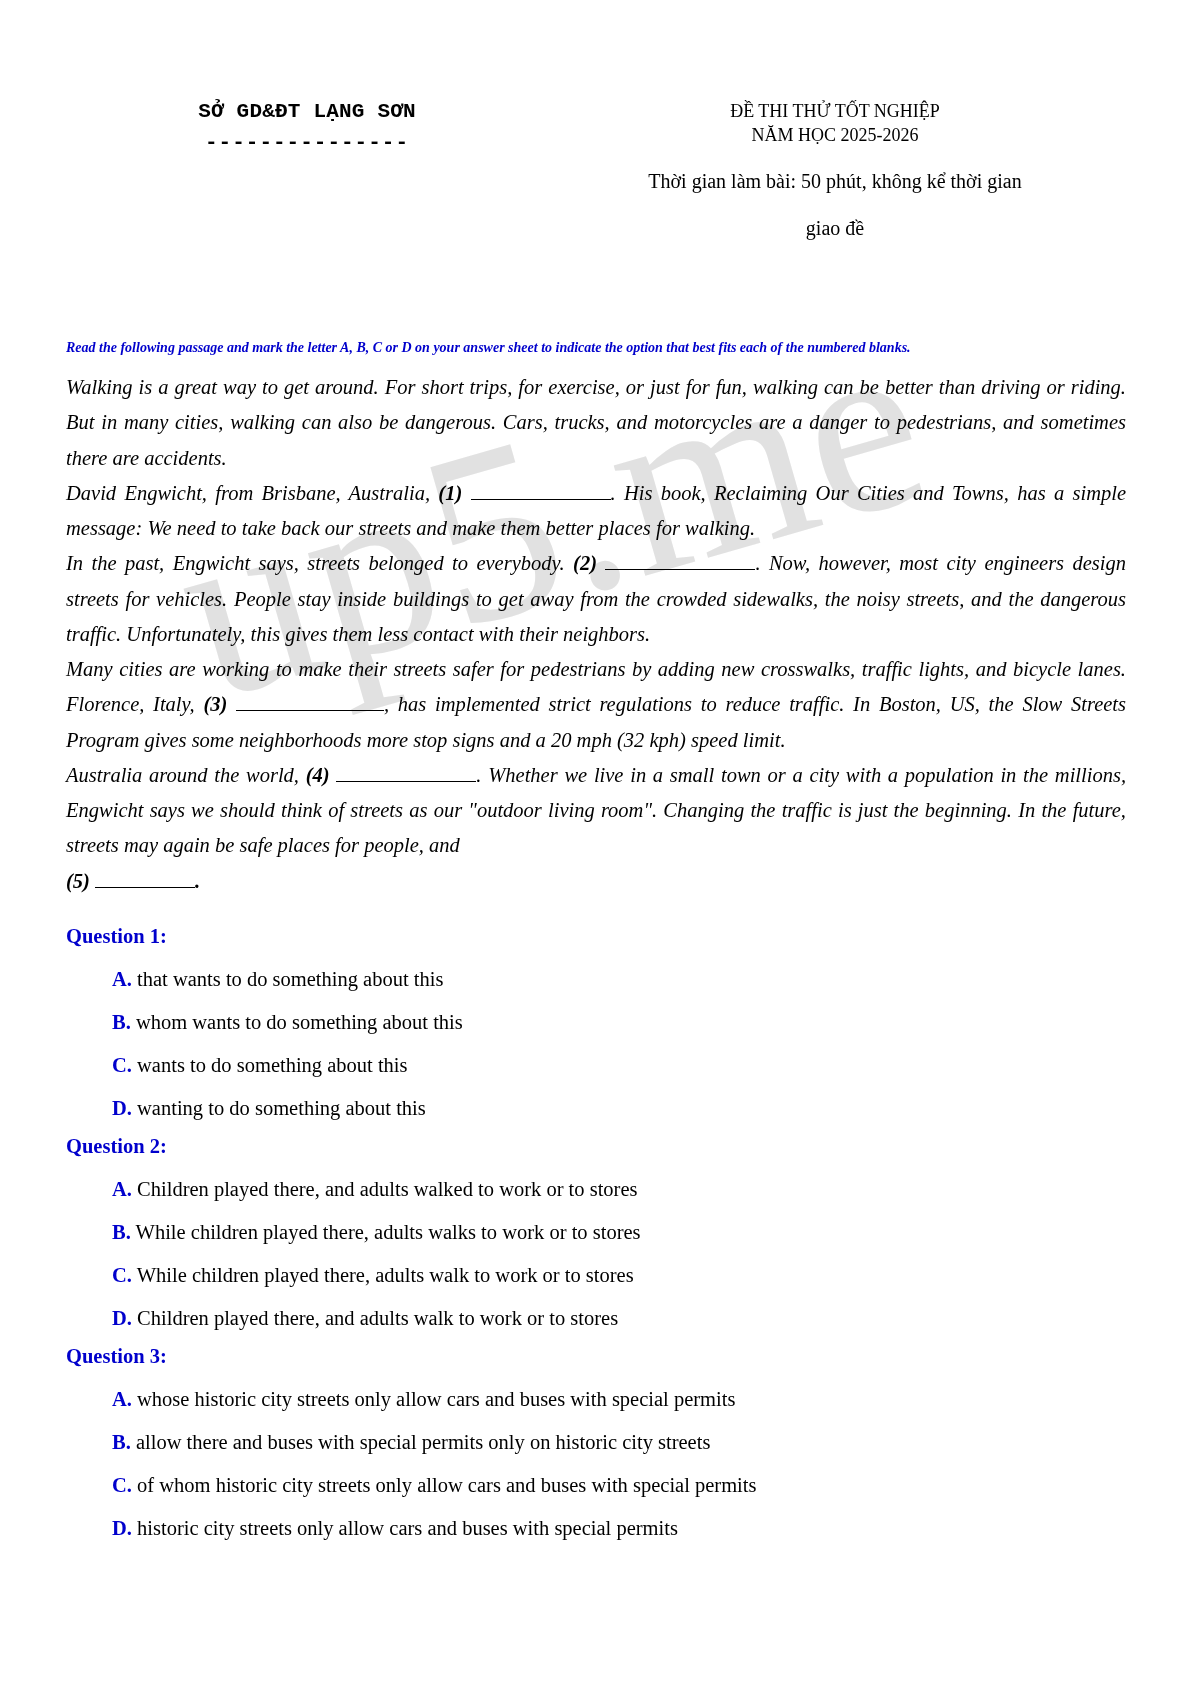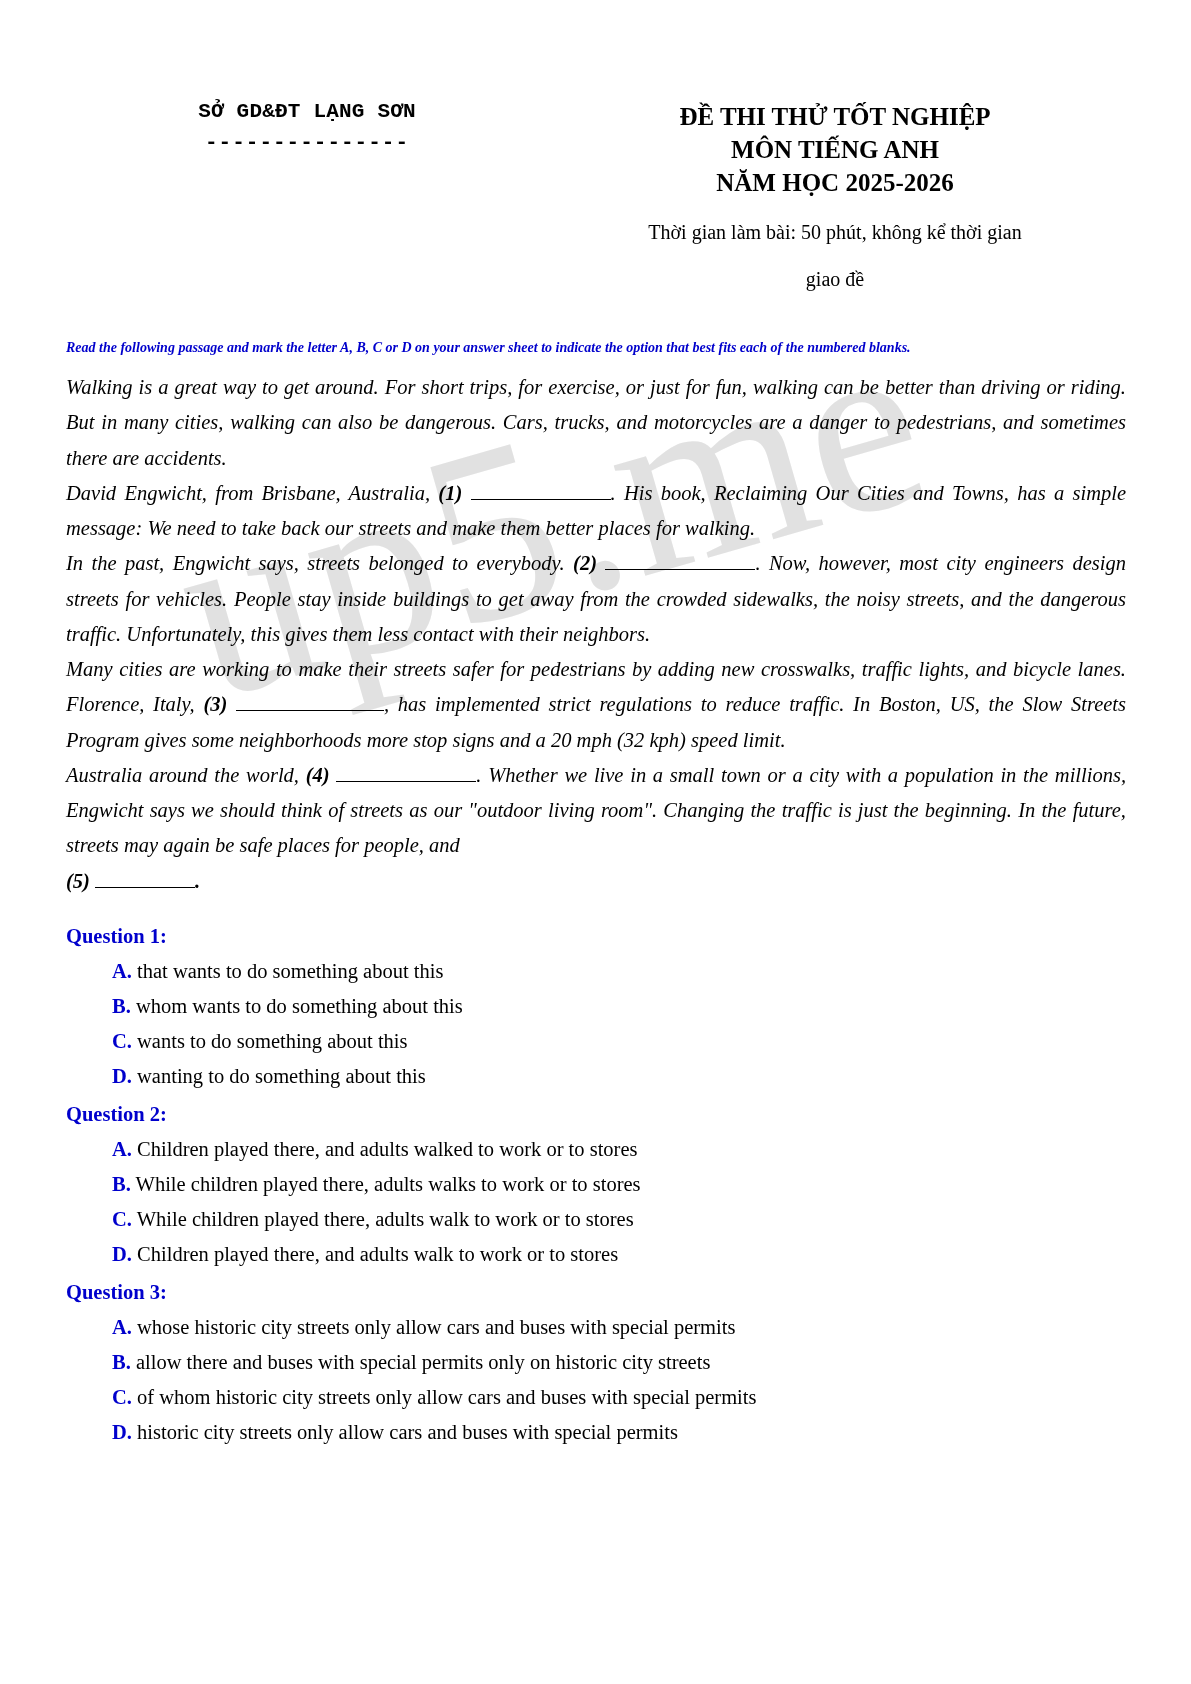--- a/index.html
+++ b/index.html
@@ -78,22 +78,22 @@
     margin-top: 8px;
   }
   .header-right {
     position: absolute;
     left: 545px;
     top: 0;
     width: 580px;
     text-align: center;
   }
   .exam-line {
-    font-weight: bold;
-    font-size: 25px;
+    font-weight: normal;
+    font-size: 18px;
     line-height: 1.32;
   }
   .time-line {
     font-size: 20px;
     line-height: 1.35;
     margin-top: 20px;
   }
 
   
   .instruction {
@@ -152,21 +152,21 @@
   .q-title {
     color: #0000cc;
     font-weight: bold;
     font-size: 20.5px;
     line-height: 1.56;
     margin-top: 6px;
   }
   .opt {
     padding-left: 46px;
     line-height: 1.56;
-    margin-top: 3px;
+    margin-top: 11px;
   }
   .opt .letter {
     color: #0000cc;
     font-weight: bold;
   }
 </style>
 </head>
 <body>
 
 <div class="page">
@@ -177,21 +177,20 @@
 
   <div class="content">
 
     <div class="header">
       <div class="header-left">
         <div class="school-name">SỞ GD&amp;ĐT LẠNG SƠN</div>
         <div class="rule-dashes">---------------</div>
       </div>
       <div class="header-right">
         <div class="exam-line">ĐỀ THI THỬ TỐT NGHIỆP</div>
-        <div class="exam-line">MÔN TIẾNG ANH</div>
         <div class="exam-line">NĂM HỌC 2025-2026</div>
         <div class="time-line">Thời gian làm bài: 50 phút, không kể thời gian</div>
         <div class="time-line">giao đề</div>
       </div>
     </div>
 
     <div class="instruction">Read the following passage and mark the letter A, B, C or D on your answer sheet to indicate the  option that best fits each of the numbered blanks.</div>
 
     <div class="passage">
       <p>Walking is a great way to get around. For short trips, for exercise, or just for fun, walking can be better than driving or riding. But in many cities, walking can also be dangerous. Cars, trucks, and motorcycles are a danger to pedestrians, and sometimes there are accidents.</p>

